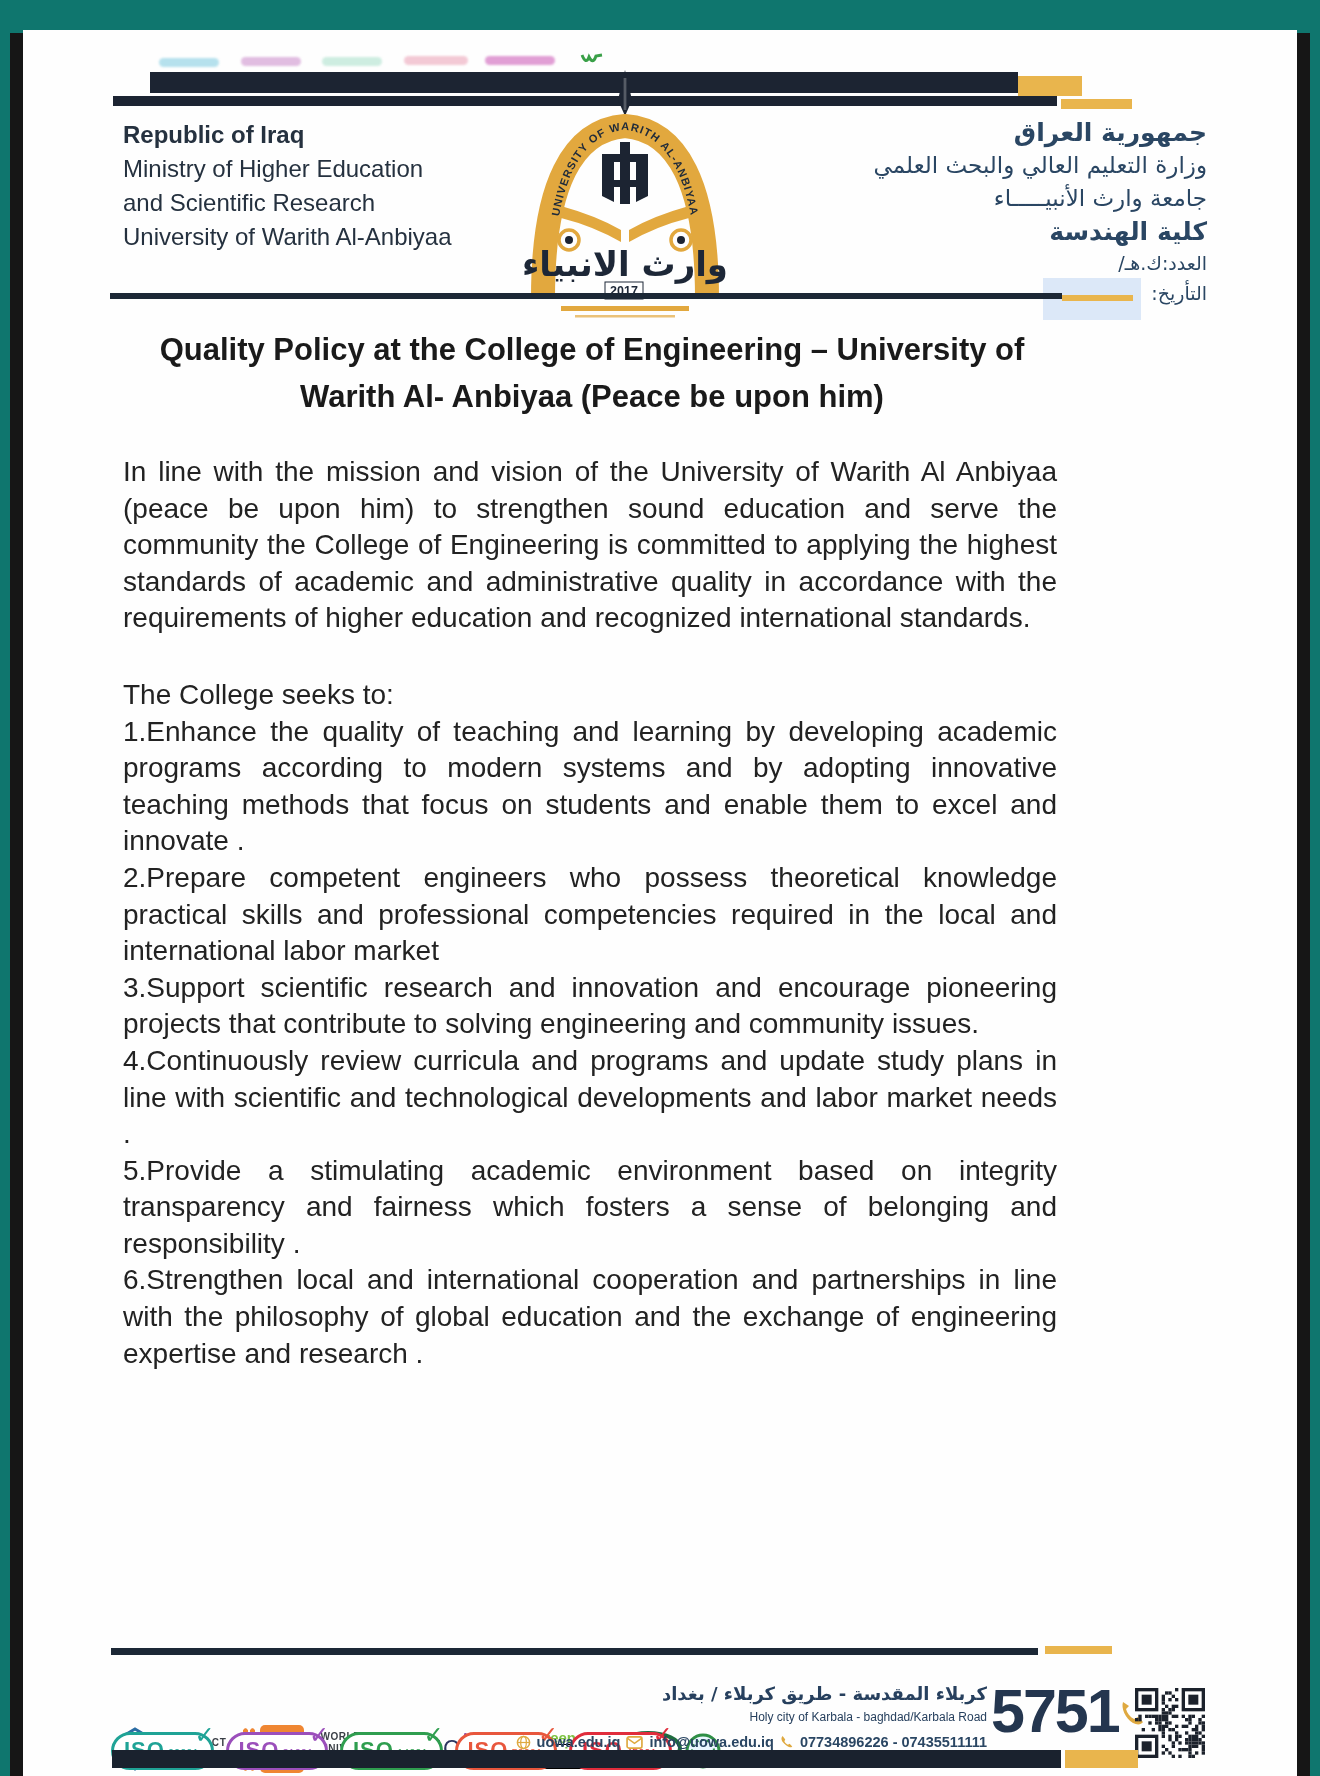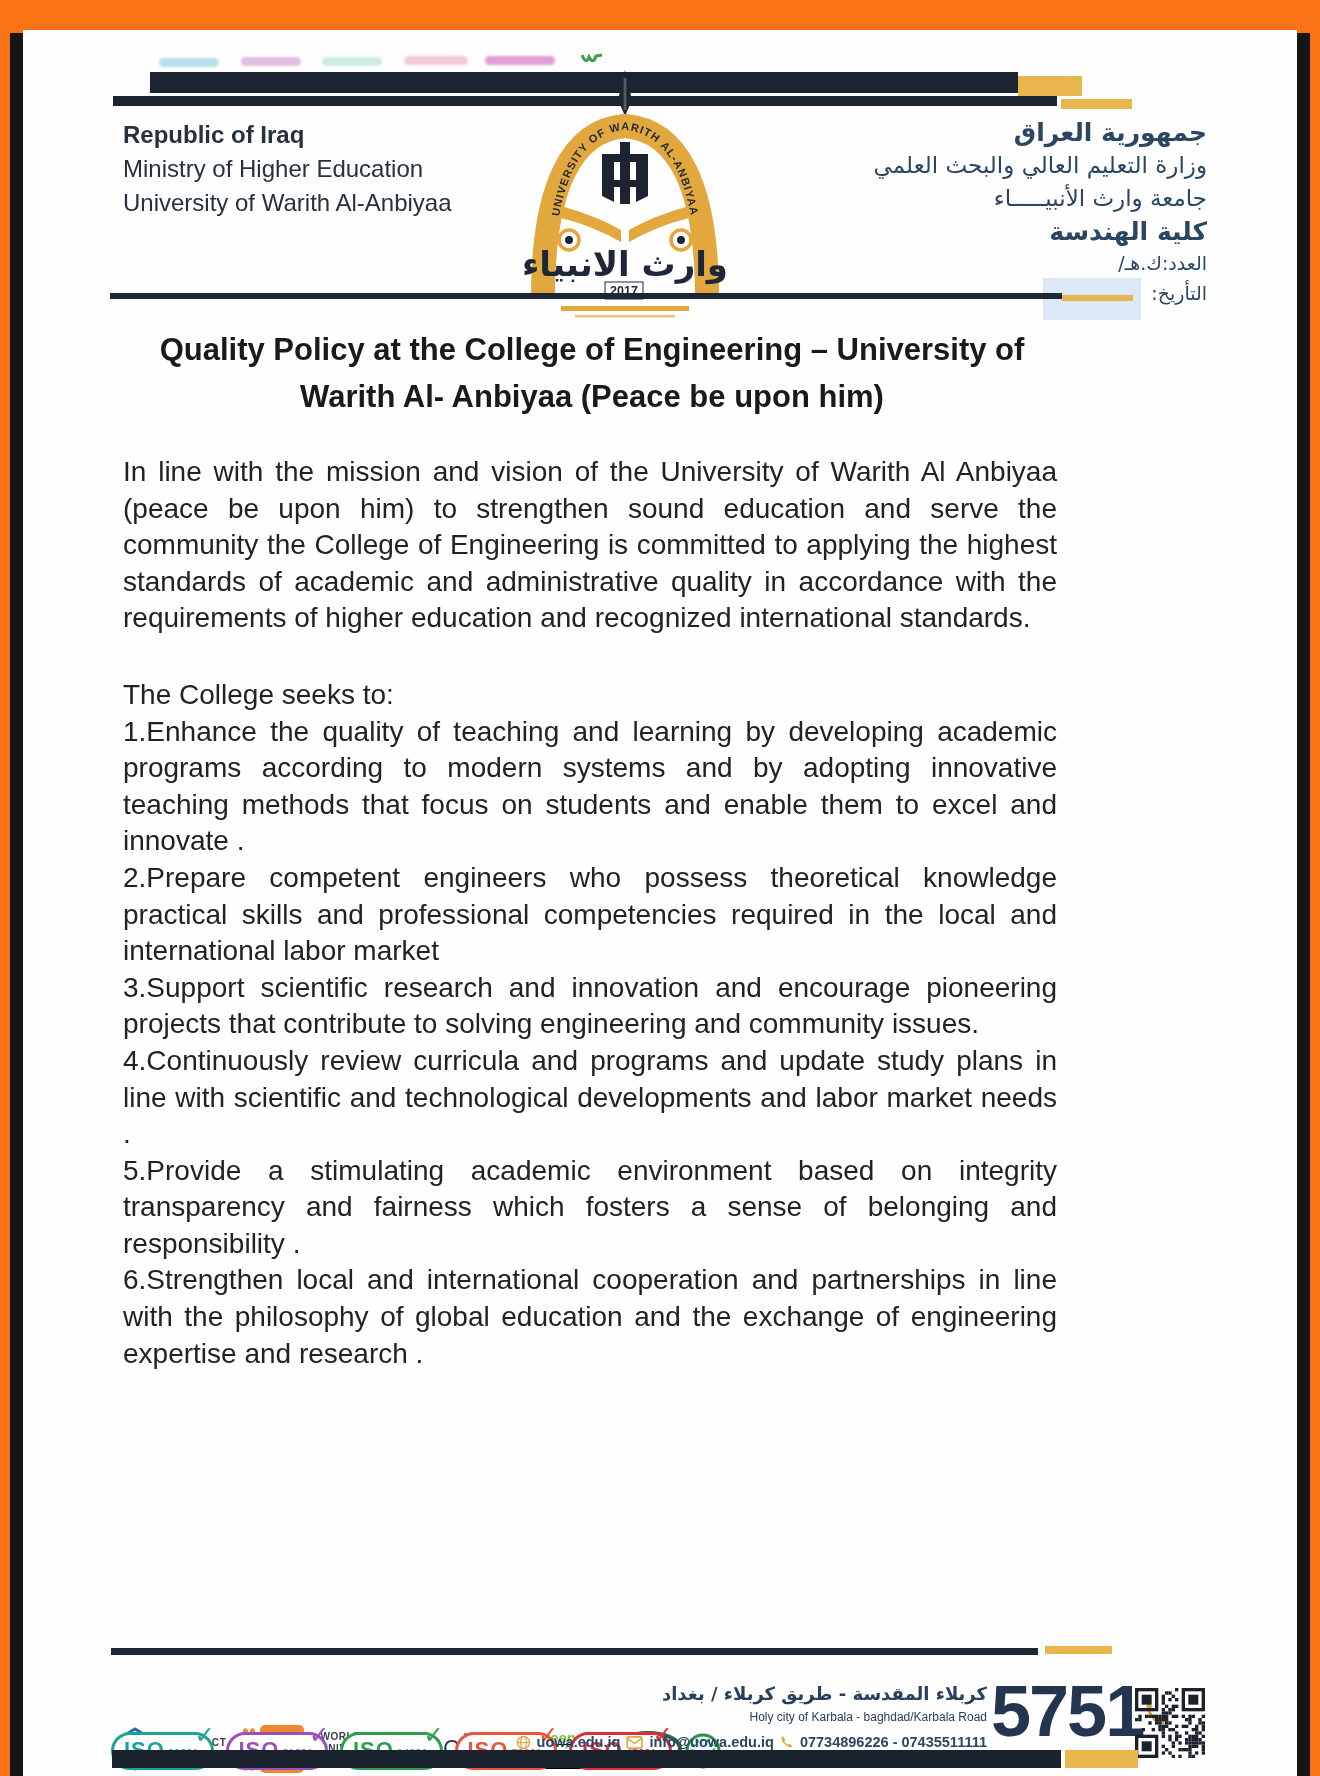--- a/index.html
+++ b/index.html
@@ -1,16 +1,16 @@
 <!DOCTYPE html>
 <html><head>
 <meta charset="utf-8">
 <style>
   html,body{margin:0;padding:0;background:#c9c9c9;font-family:"Liberation Sans","DejaVu Sans",sans-serif;}
-  #stage{position:relative;width:1320px;height:1776px;background:#f97316;overflow:hidden;margin:0 auto;}
+  #stage{position:relative;width:1320px;height:1776px;background:#0f766e;overflow:hidden;margin:0 auto;}
   .scan-strip{position:absolute;top:33px;bottom:0;width:13px;background:#161616;}
   #page{position:absolute;left:23px;top:30px;width:1274px;height:1746px;background:#fefefe;}
 
   
   .bar{position:absolute;background:#1c2432;}
   .gold{position:absolute;background:#e9b54d;}
 
   
   .smudge{position:absolute;height:9px;border-radius:5px;opacity:.75;filter:blur(1px);}
 
@@ -52,21 +52,21 @@
        display:flex;align-items:baseline;background:#fff;}
   .iso-word{font-weight:bold;font-size:22px;line-height:30px;letter-spacing:1px;}
   .iso-num{font-size:11px;margin-left:3px;}
   .iso-check{position:absolute;right:-4px;top:-14px;font-size:24px;font-weight:bold;background:transparent;}
   .f-contact{position:absolute;right:310px;top:1652px;text-align:right;color:#27405e;}
   .addr-ar{direction:rtl;font-family:"DejaVu Sans",sans-serif;font-size:18px;font-weight:bold;line-height:24px;}
   .addr-en{font-size:12px;line-height:22px;}
   .contact-line{display:flex;justify-content:flex-end;align-items:center;gap:6px;font-size:14.5px;
                 margin-top:6px;color:#2a4663;font-weight:bold;}
   .big-num{position:absolute;left:968px;top:1650px;display:flex;align-items:flex-start;}
-  .big-num .n{font-size:72px;font-weight:bold;color:#24364f;letter-spacing:-2px;line-height:62px;}
+  .big-num .n{font-size:61px;font-weight:bold;color:#24364f;letter-spacing:-2px;line-height:62px;}
   .qr{position:absolute;left:1112px;top:1658px;width:70px;height:70px;}
 </style>
 </head>
 <body>
 
 <div id="stage">
   <div class="scan-strip" style="left:10px;"></div>
   <div class="scan-strip" style="left:1297px;"></div>
 
   <div id="page">
@@ -81,20 +81,21 @@
     </svg>
 
     <div class="bar" style="left:127px;top:42px;width:868px;height:21px;"></div>
     <div class="gold" style="left:995px;top:46px;width:64px;height:20px;"></div>
     <div class="bar" style="left:90px;top:66px;width:944px;height:10px;"></div>
     <div class="gold" style="left:1038px;top:69px;width:71px;height:10px;"></div>
 
     <div class="h-left">
       <div class="b">Republic of Iraq</div>
       <div>Ministry of Higher Education</div>
+      <div>and Scientific Research</div>
       <div>University of Warith Al-Anbiyaa</div>
     </div>
 
     <div class="h-right">
       <div class="b">جمهورية العراق</div>
       <div>وزارة التعليم العالي والبحث العلمي</div>
       <div>جامعة وارث الأنبيـــــاء</div>
       <div class="b">كلية الهندسة</div>
       <div class="small">العدد:ك.هـ/</div>
       <div class="small">التأريخ:</div>

